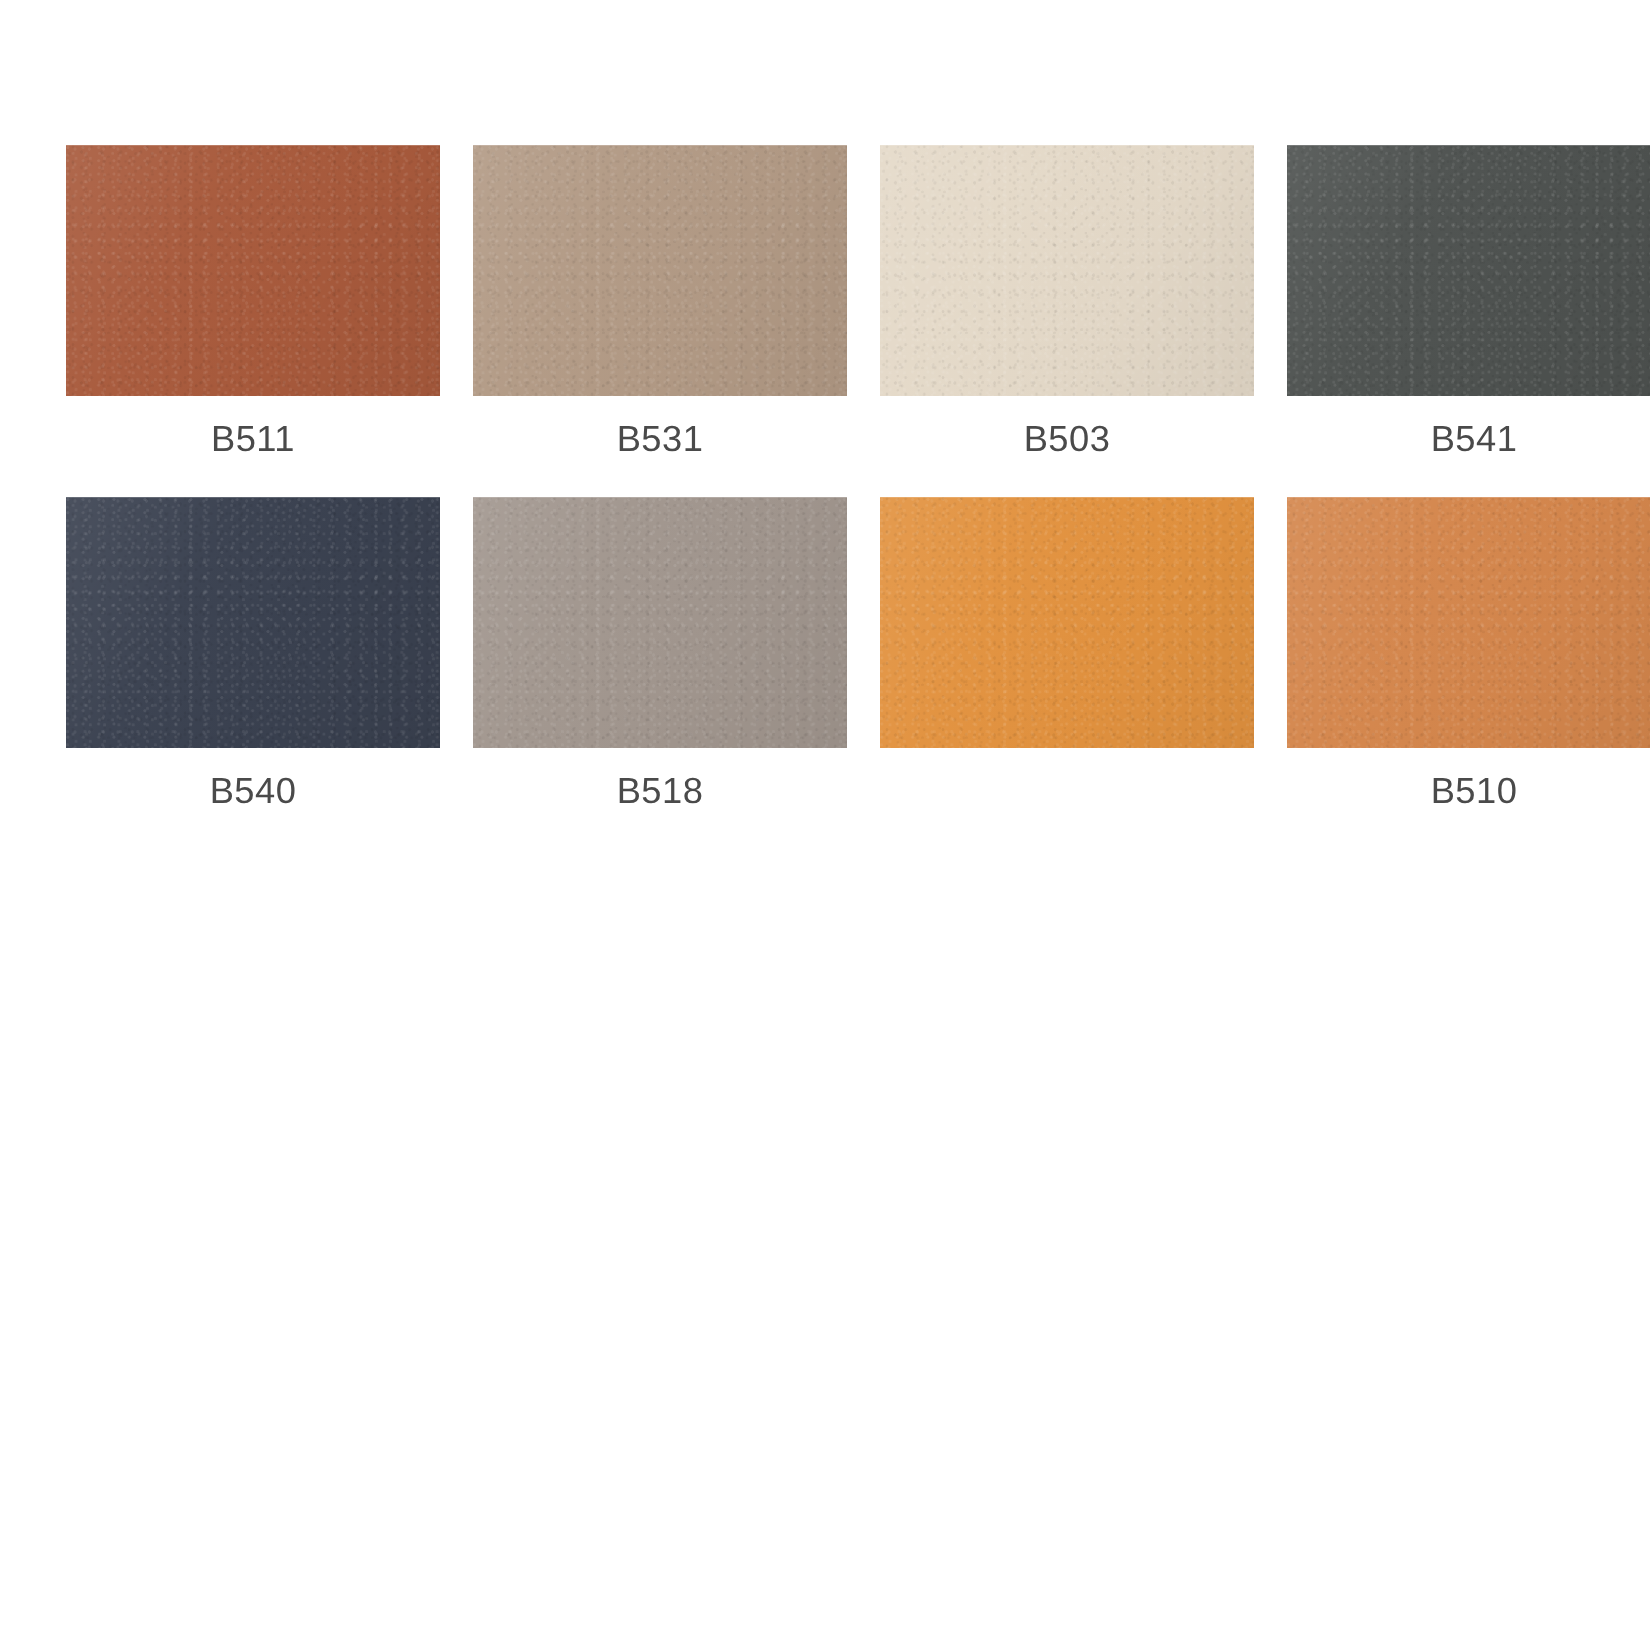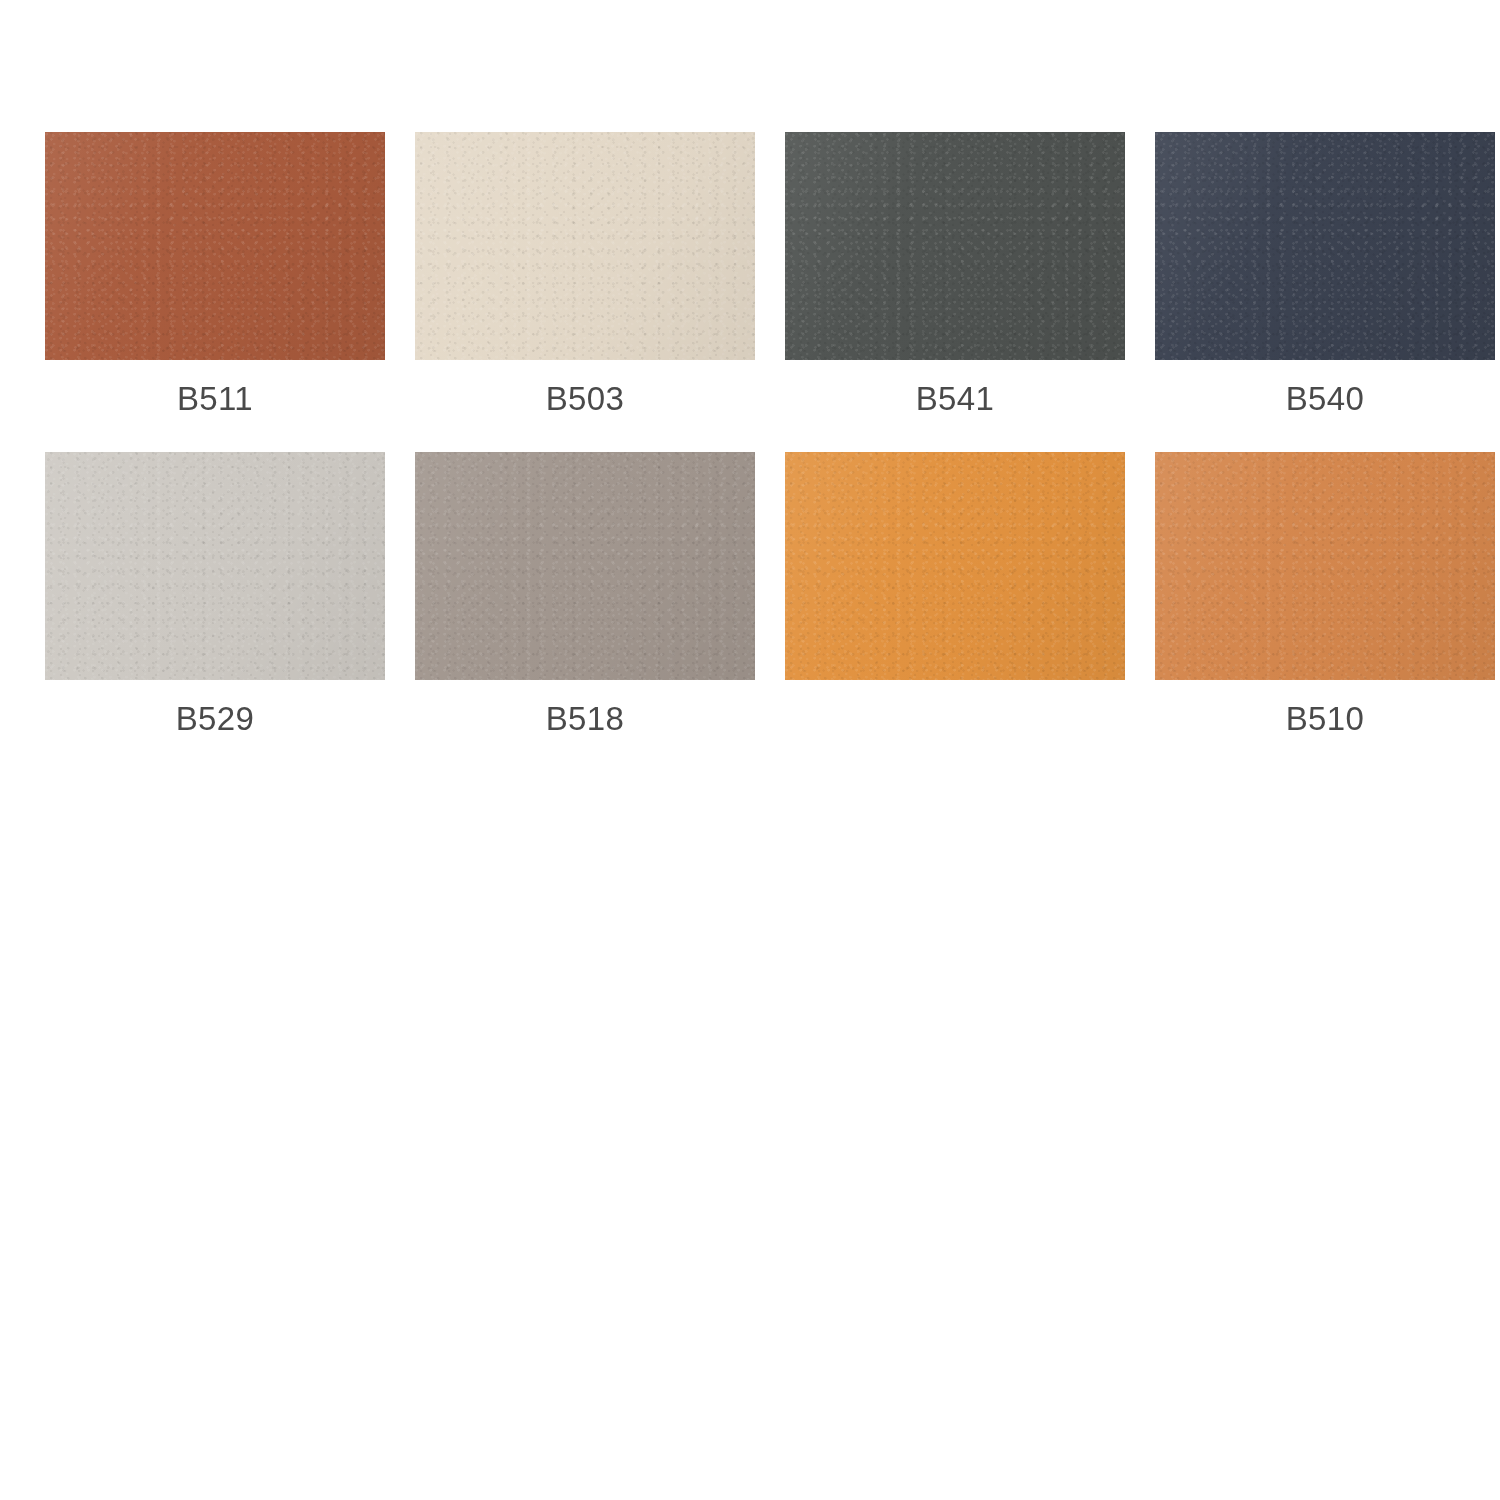--- a/index.html
+++ b/index.html
@@ -27,21 +27,21 @@
     display: grid;
     grid-template-columns: repeat(4, 370px);
     grid-auto-rows: 320px;
     justify-content: start;
     padding-left: 30px;
   }
 
   .swatch-cell {
     display: flex;
     flex-direction: column;
-    align-items: center;
+    align-items: flex-end;
     width: 370px;
     border-radius: 31px;
   }
 
   .swatch-chip {
     position: relative;
     width: 340px;
     height: 228px;
     overflow: hidden;
     background-color: #cccccc;
@@ -101,46 +101,46 @@
   <div class="swatch-grid" id="swatch-grid">
 
   <div class="swatch-cell">
         <div class="swatch-chip" style="background-color: rgb(168, 90, 60);">
           <div class="grain"></div>
           <div class="sheen"></div>
         </div>
         <div class="swatch-label">B511</div>
       </div>
       <div class="swatch-cell">
+        <div class="swatch-chip" style="background-color: rgb(178, 154, 133);">
+          <div class="grain"></div>
+          <div class="sheen"></div>
+        </div>
+        <div class="swatch-label">B531</div>
+      </div>
+      <div class="swatch-cell">
         <div class="swatch-chip" style="background-color: rgb(228, 217, 200);">
           <div class="grain"></div>
           <div class="sheen"></div>
         </div>
         <div class="swatch-label">B503</div>
       </div>
       <div class="swatch-cell">
         <div class="swatch-chip" style="background-color: rgb(78, 82, 80);">
           <div class="grain"></div>
           <div class="sheen"></div>
         </div>
         <div class="swatch-label">B541</div>
       </div>
       <div class="swatch-cell">
         <div class="swatch-chip" style="background-color: rgb(58, 65, 80);">
           <div class="grain"></div>
           <div class="sheen"></div>
         </div>
         <div class="swatch-label">B540</div>
-      </div>
-      <div class="swatch-cell">
-        <div class="swatch-chip" style="background-color: rgb(205, 201, 195);">
-          <div class="grain"></div>
-          <div class="sheen"></div>
-        </div>
-        <div class="swatch-label">B529</div>
       </div>
       <div class="swatch-cell">
         <div class="swatch-chip" style="background-color: rgb(161, 150, 142);">
           <div class="grain"></div>
           <div class="sheen"></div>
         </div>
         <div class="swatch-label">B518</div>
       </div>
       <div class="swatch-cell">
         <div class="swatch-chip" style="background-color: rgb(226, 146, 63);">

